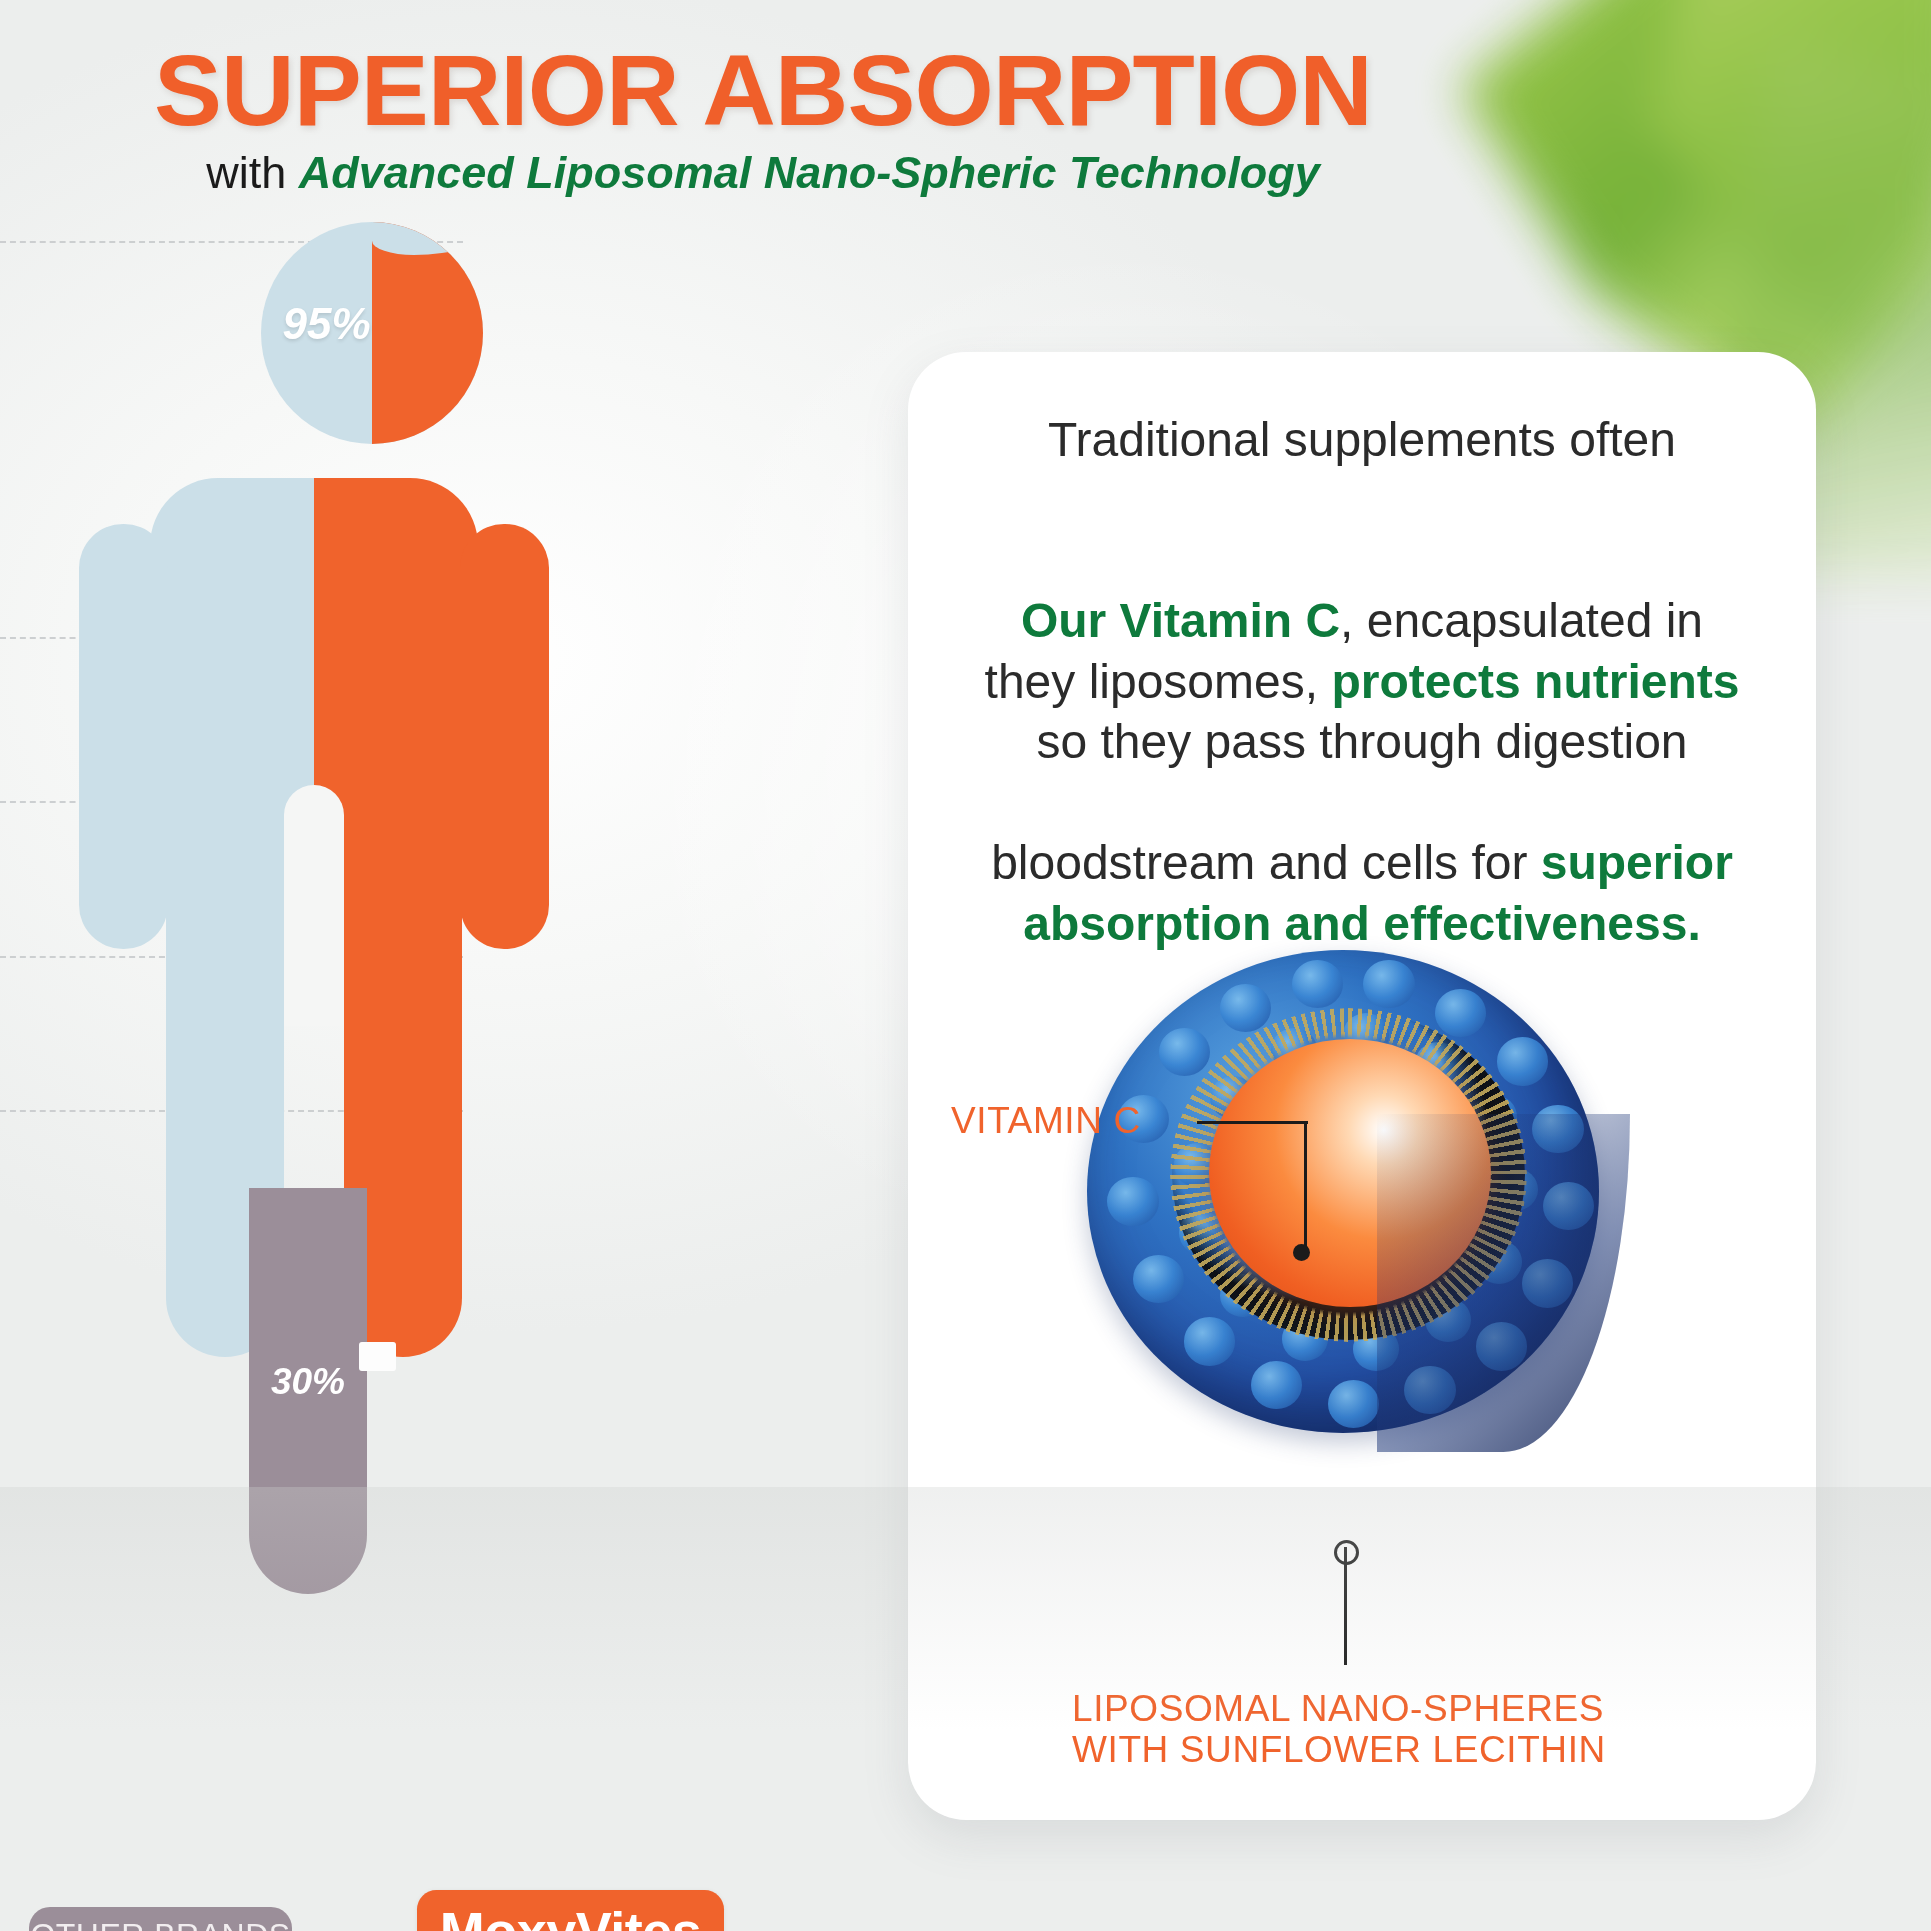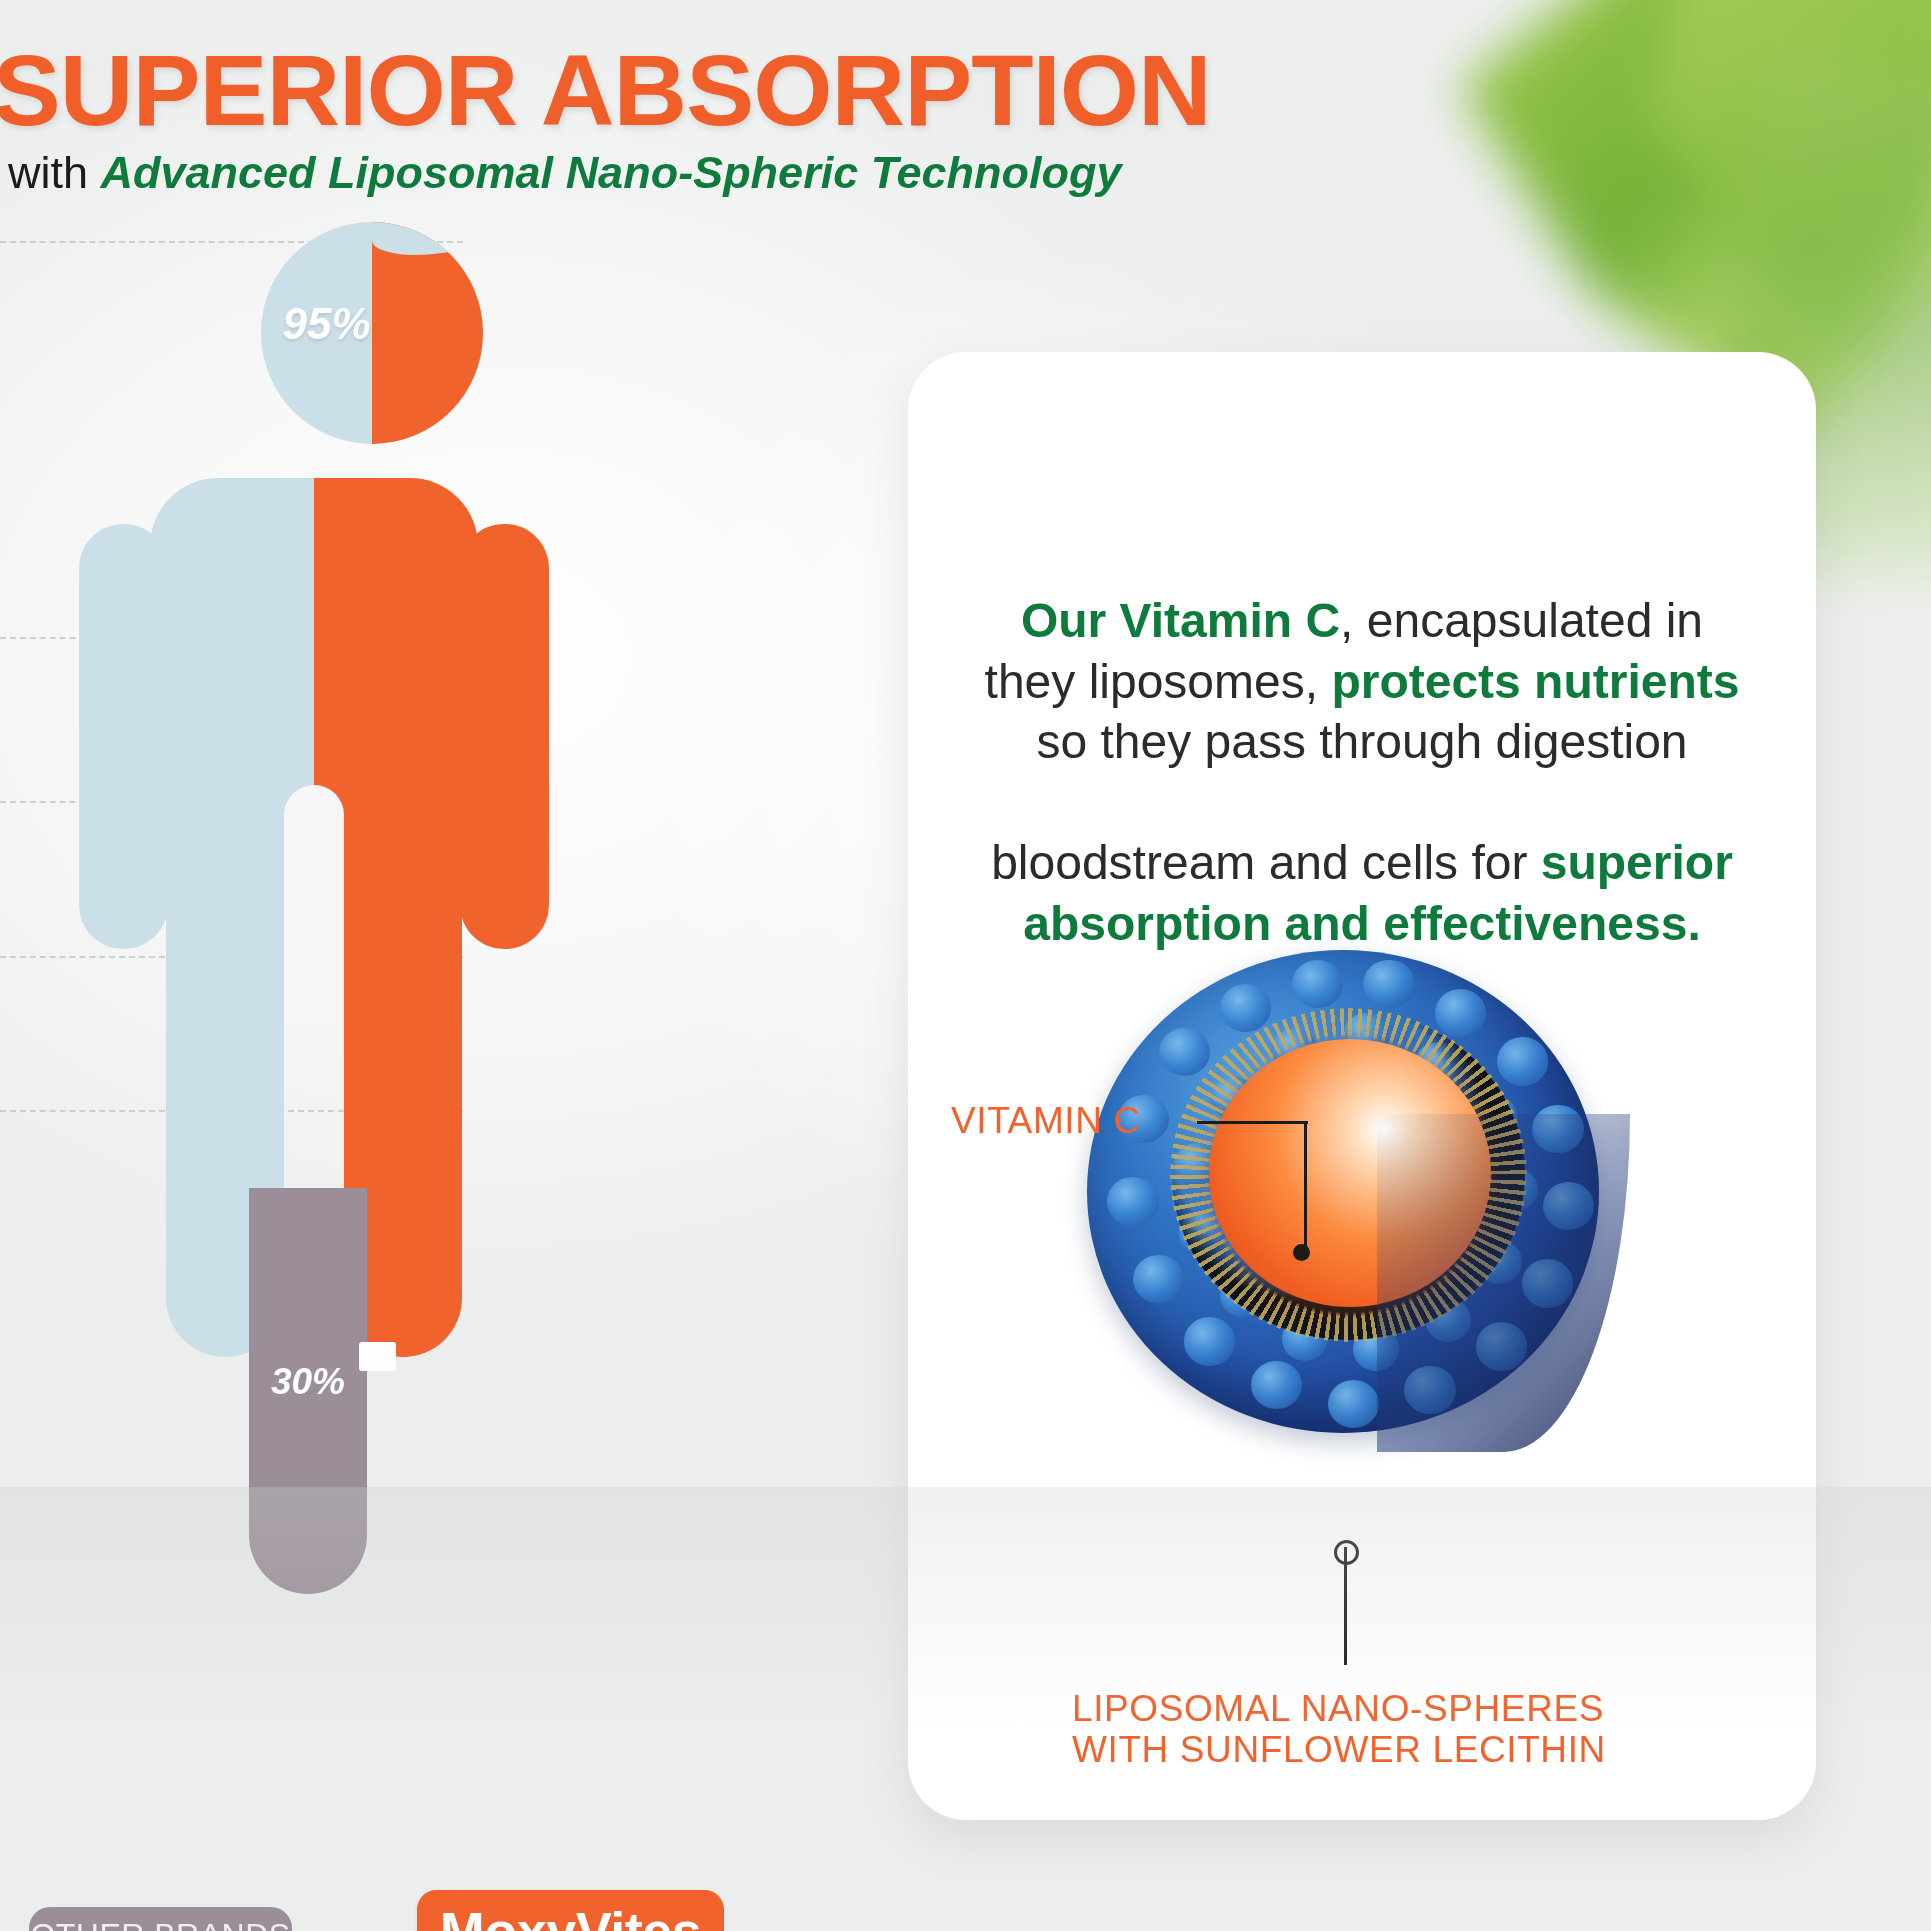--- a/index.html
+++ b/index.html
@@ -42,21 +42,21 @@
     opacity:.9;
   }
   .leaf3{
     position:absolute;left:415px;top:174px;width:406px;height:541px;
     background:linear-gradient(170deg,rgba(160,200,90,.85) 0%,rgba(120,180,60,.8) 55%,rgba(225,238,195,.5) 100%);
     clip-path:polygon(30% 0%,100% 14%,100% 100%,10% 100%);
     opacity:.75;
   }
 
   
-  .header{position:absolute;left:8px;top:39px;width:1526px;}
+  .header{position:absolute;left:0;top:39px;width:1526px;text-align:center;}
   .title{
     font-size:100px;line-height:1.02;font-weight:bold;color:#f05f2a;
     letter-spacing:-1px;font-stretch:condensed;
     font-family:"Liberation Sans Narrow","Liberation Sans",sans-serif;
     transform:scaleX(1.02);
     text-shadow:1.9px 2.9px 5.8px rgba(120,100,90,.18);
     margin:0;
   }
   .subtitle{margin:5.8px 0 0 0;font-size:45px;color:#1b1b1b;font-weight:400;}
   .subtitle .em{color:#0e7a3c;font-style:italic;font-weight:bold;}
@@ -239,21 +239,21 @@
 
       <div class="pill moxy">
         <span>MoxyVites</span>
       </div>
 
     </div>
   </div>
 
   <div class="card">
     <div class="copy">
-      <br>
+      <span>Traditional supplements often</span><br>
       <br>
       <br>
       <b>Our Vitamin C</b><span>, encapsulated in</span><br>
       <span>they liposomes, </span><b>protects nutrients</b><br>
       <span>so they pass through digestion</span><br>
       <br>
       <span>bloodstream and cells for </span><b>superior</b><br>
       <b>absorption and effectiveness.</b>
     </div>
 

